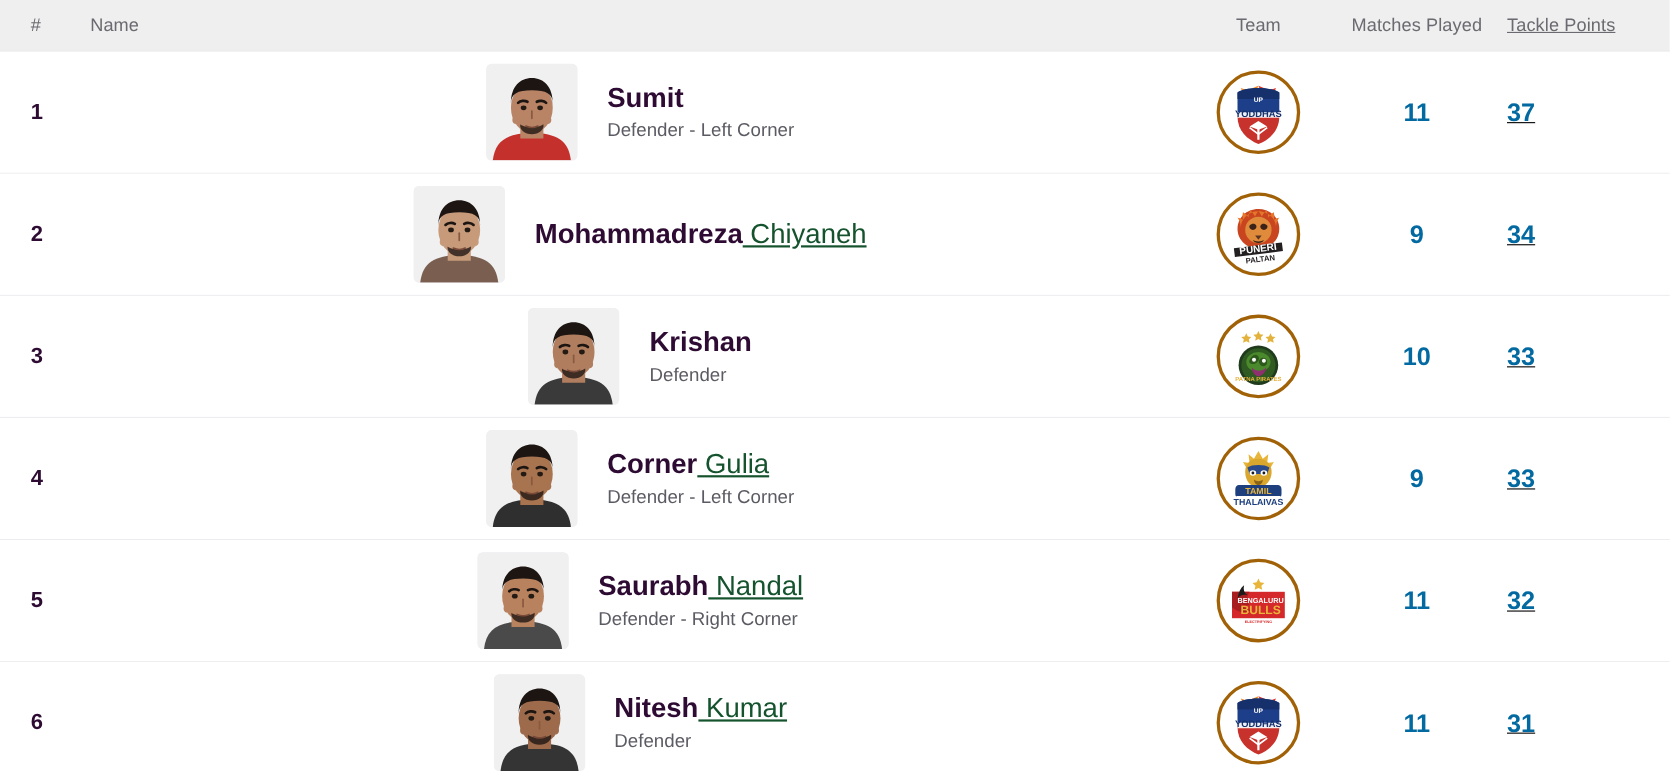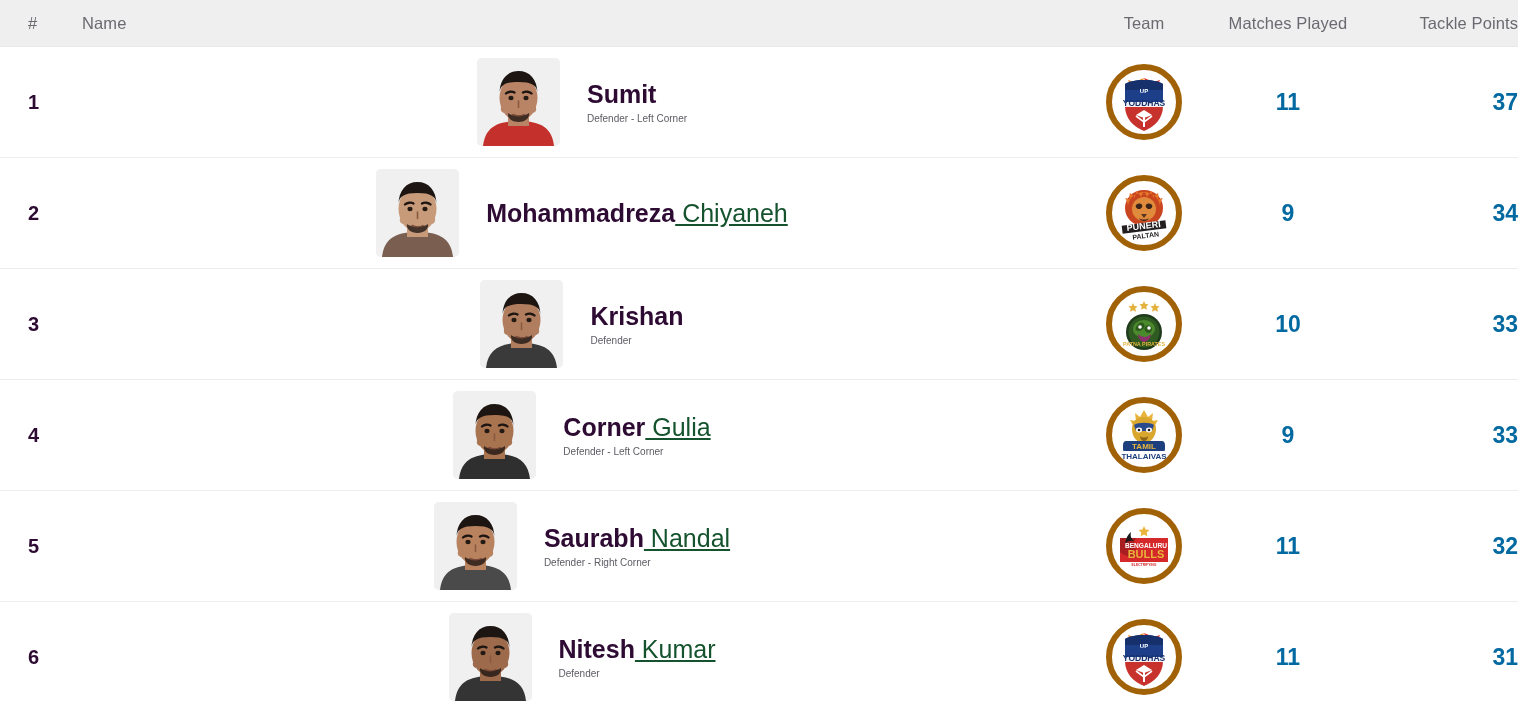--- a/index.html
+++ b/index.html
@@ -34,21 +34,21 @@
     font-weight: 400;
     letter-spacing: 0.1px;
     white-space: nowrap;
   }
 
   
   .col-rank   { width: 72px;  flex: 0 0 72px;  text-align: left; padding-left: 28px; }
   .col-name   { width: 1010px; flex: 0 0 1010px; text-align: left; padding-left: 10px; }
   .col-team   { width: 124px; flex: 0 0 124px; text-align: center; }
   .col-played { width: 164px; flex: 0 0 164px; text-align: center; }
-  .col-points { width: 148px; flex: 0 0 148px; text-align: right; }
+  .col-points { width: 148px; flex: 0 0 148px; text-align: left; text-decoration: underline; }
 
   
   .lb-row {
     display: flex;
     align-items: center;
     height: 111px;
     background: #ffffff;
     border-bottom: 1px solid #ededf0;
   }
 
@@ -82,34 +82,34 @@
   .player-name {
     font-size: 25px;
     line-height: 1.15;
     color: #2e0b33;
     white-space: nowrap;
   }
   .player-name .first { font-weight: 700; }
   .player-name .last  { font-weight: 400; color: #14532d; text-decoration: underline; }
 
   .player-role {
-    font-size: 10px;
+    font-size: 17px;
     color: #5b5b63;
     font-weight: 400;
     margin-top: 5px;
     white-space: nowrap;
   }
 
   
   .team-logo {
     width: 76px;
     height: 76px;
     border-radius: 50%;
     background: #ffffff;
-    border: 6px solid #a16207;
+    border: 3px solid #a16207;
     display: inline-flex;
     align-items: center;
     justify-content: center;
     overflow: hidden;
   }
   .team-logo svg { display: block; }
 
   .stat-val {
     color: #0369a1;
     font-size: 23px;

